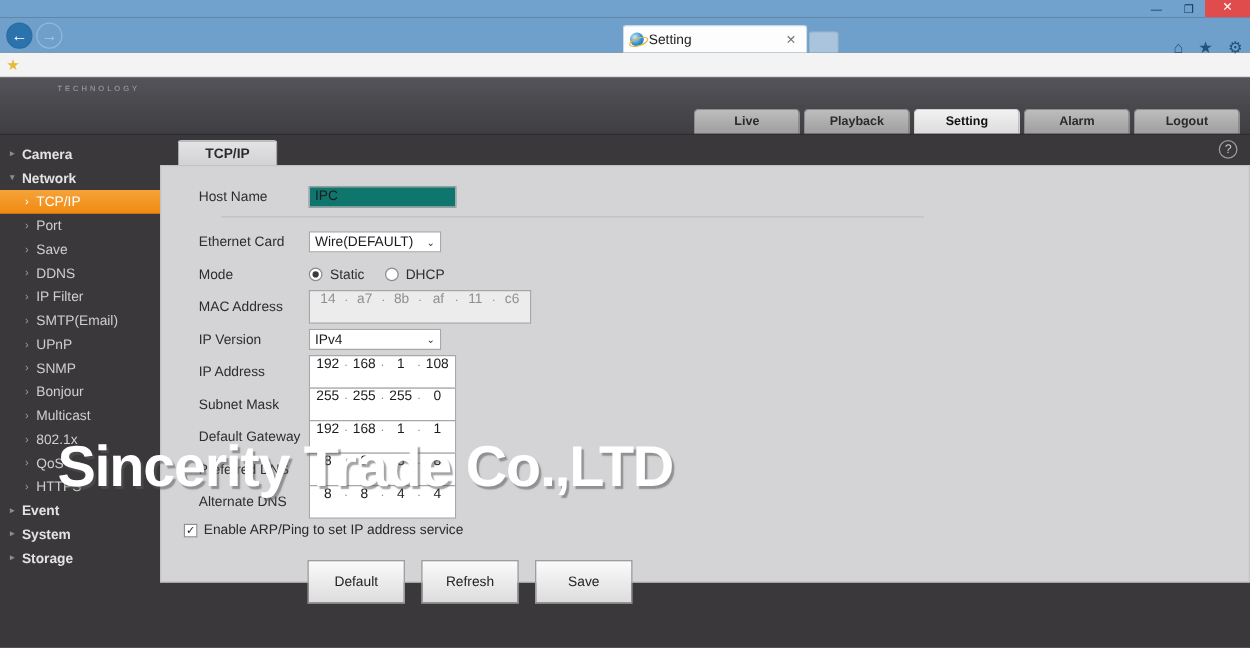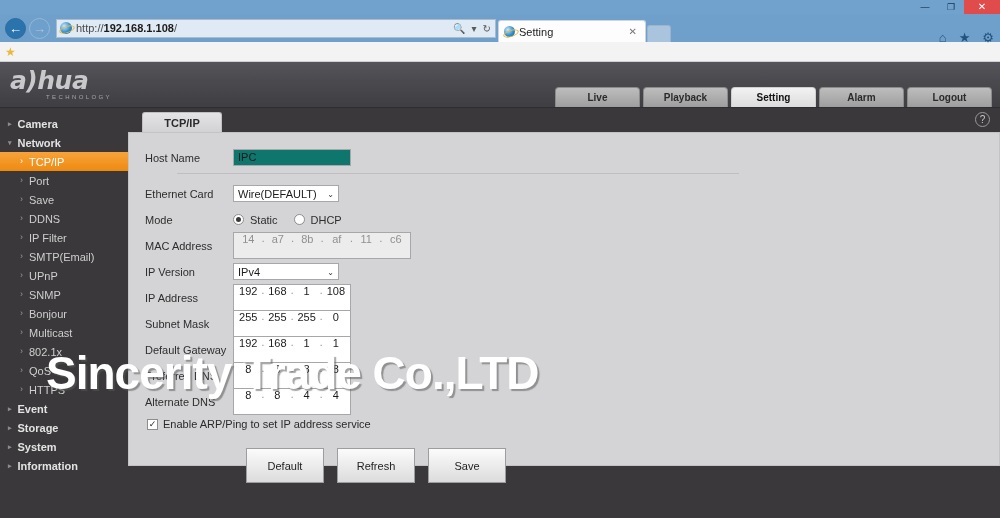--- a/index.html
+++ b/index.html
@@ -206,21 +206,21 @@
     position: absolute; left: 0; top: 24px;
     width: 872px; height: 334px;
     background: #d4d4d7;
     border: 1px solid #c3c3c5;
   }
 
   .form { padding: 14px 0 0 0; font-size: 11px; color: #2a2a2a; }
   .row {
     display: flex; align-items: center;
     height: 21px; margin-bottom: 5px;
-    padding-left: 16px;
+    padding-left: 30px;
   }
   .lbl { width: 88px; flex: none; color: #2d2d2d; }
   .ctl { display: flex; align-items: center; }
 
   .txt {
     width: 118px; height: 17px;
     background: #0f766e; border: 1px solid #a7a7a9;
     font-size: 11px; color: #1b1b1b;
     padding: 0 4px; line-height: 15px;
     font-family: "Liberation Sans", sans-serif;
@@ -301,29 +301,20 @@
       <div class="win-btn">—</div>
       <div class="win-btn">❐</div>
       <div class="win-btn close">✕</div>
     </div>
   </div>
 
   <div class="navbar">
     <div class="nav-circle nav-back">←</div>
     <div class="nav-circle nav-fwd">→</div>
 
-    <div class="urlbar">
-      <span class="ie-favicon"></span>
-      <span class="url-text"><span>http://</span><b>192.168.1.108</b><span>/</span></span>
-      <span class="url-right">
-        <span>🔍</span>
-        <span>▾</span>
-        <span>↻</span>
-      </span>
-    </div>
 
     <div class="tabstrip">
       <div class="tab">
         <span class="ie-favicon"></span>
         <span class="tab-title">Setting</span>
         <span class="tab-close">✕</span>
       </div>
       <div class="tab-new"></div>
     </div>
 
@@ -335,21 +326,20 @@
   </div>
 
   <div class="bookmarkbar">
     <span class="star-icon">★</span>
   </div>
 
   <div class="page">
 
     <div class="dv-header">
       <div class="logo">
-        <div class="logo-main">a)hua</div>
         <div class="logo-sub">TECHNOLOGY</div>
       </div>
       <div class="navtabs">
         <div class="navtab">Live</div>
         <div class="navtab">Playback</div>
         <div class="navtab active">Setting</div>
         <div class="navtab">Alarm</div>
         <div class="navtab">Logout</div>
       </div>
     </div>
@@ -419,29 +409,25 @@
           <span class="s-arrow">›</span>
           <span>HTTPS</span>
         </div>
 
         <div class="s-group">
           <span class="s-caret">▸</span>
           <span>Event</span>
         </div>
         <div class="s-group">
           <span class="s-caret">▸</span>
-          <span>Storage</span>
+          <span>System</span>
         </div>
         <div class="s-group">
           <span class="s-caret">▸</span>
-          <span>System</span>
-        </div>
-        <div class="s-group">
-          <span class="s-caret">▸</span>
-          <span>Information</span>
+          <span>Storage</span>
         </div>
       </div>
 
       <div class="content">
         <div class="tabhead">
           <div class="panel-tab">TCP/IP</div>
           <div class="help-icon">?</div>
         </div>
 
         <div class="panel">

